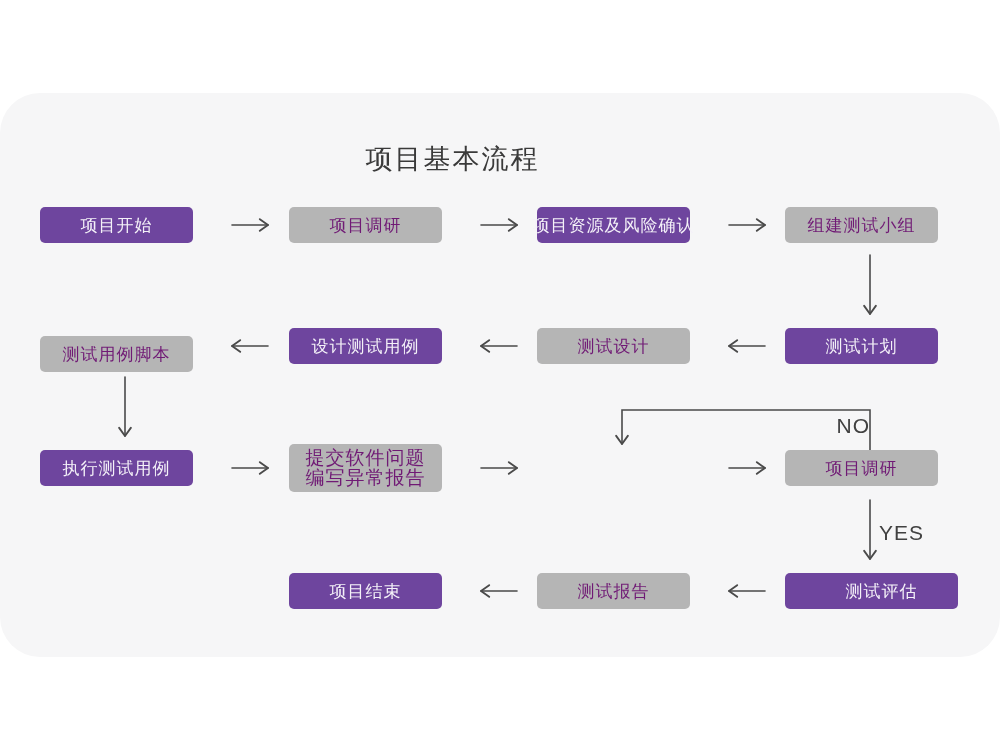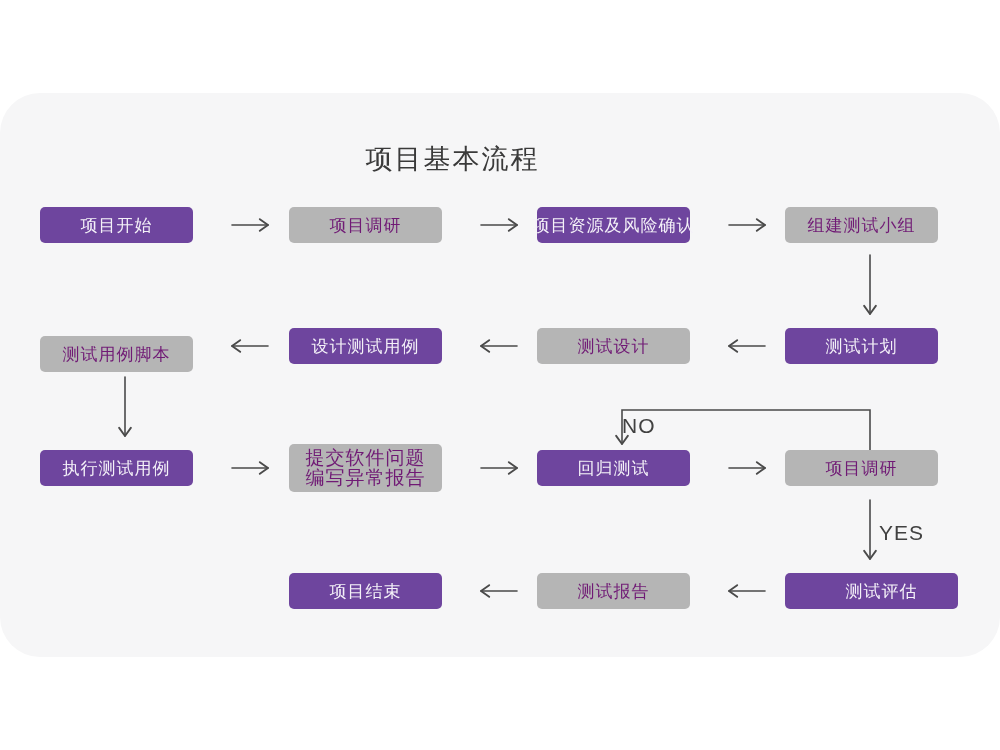--- a/index.html
+++ b/index.html
@@ -74,21 +74,21 @@
   .edge-label {
     position: absolute;
     font-size: 21px;
     color: #414141;
     letter-spacing: 1px;
   }
   .edge-label.no {
     left: 622px;
     top: 414px;
     width: 248px;
-    text-align: left;
+    text-align: right;
   }
   .edge-label.yes {
     left: 879px;
     top: 521px;
     text-align: center;
   }
 </style>
 </head>
 <body>
 
@@ -139,21 +139,20 @@
   <div class="node secondary" style="left:40px;  top:336px;">测试用例脚本</div>
   <div class="node primary" style="left:289px; top:328px;">设计测试用例</div>
   <div class="node secondary" style="left:537px; top:328px;">测试设计</div>
   <div class="node primary" style="left:40px;  top:450px;">执行测试用例</div>
 
   <div class="node primary" style="left:785px; top:328px;">测试计划</div>
   <div class="node secondary tall" style="left:289px; top:444px;">
     <span>提交软件问题</span>
     <span>编写异常报告</span>
   </div>
-  <div class="node primary" style="left:537px; top:450px;">回归测试</div>
   <div class="node secondary" style="left:785px; top:450px;">项目调研</div>
 
   <div class="node primary" style="left:289px; top:573px;">项目结束</div>
   <div class="node secondary" style="left:537px; top:573px;">测试报告</div>
   <div class="node primary" style="left:785px; top:573px;padding-left:20px;">测试评估</div>
 
   <div class="edge-label no">NO</div>
   <div class="edge-label yes">YES</div>
 
 </div>

